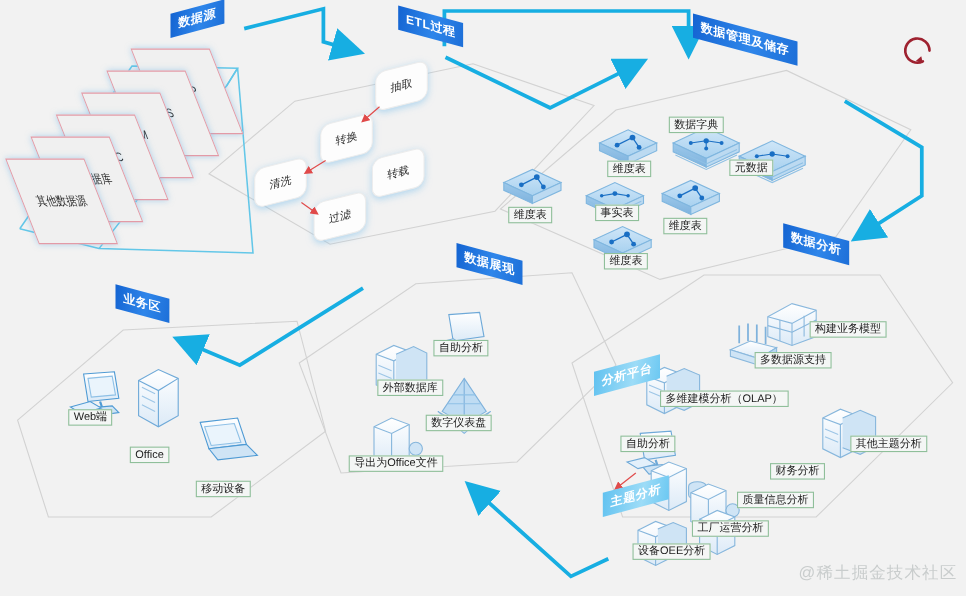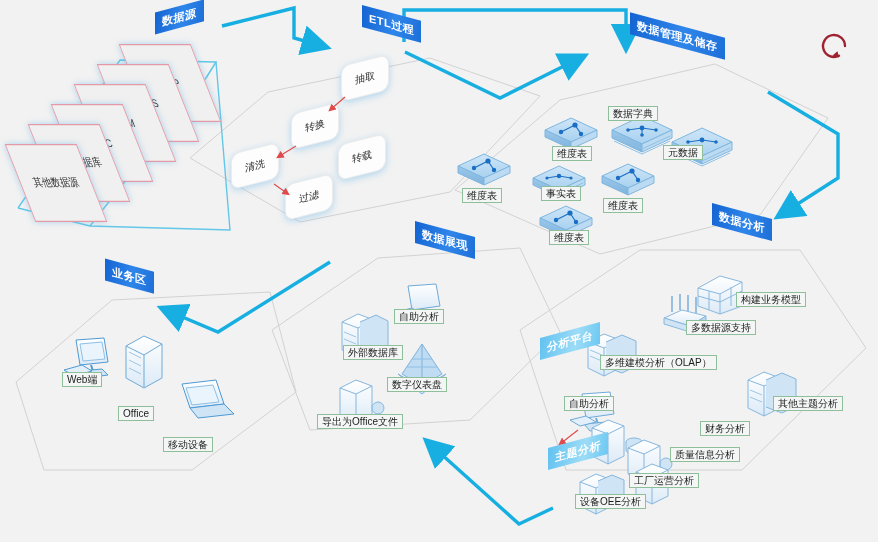--- a/index.html
+++ b/index.html
@@ -481,18 +481,19 @@
   <div class="lbl" style="left:317px;top:414px;">
     <span>导出为Office文件</span>
   </div>
 
   <div class="lbl" style="left:62px;top:372px;">
     <span>Web端</span>
   </div>
   <div class="lbl" style="left:118px;top:406px;">
     <span>Office</span>
   </div>
-  <div class="lbl" style="left:163px;top:437px;">
+  <div class="lbl" style="left:178px;top:437px;">
     <span>移动设备</span>
   </div>
 
+  <div class="wm">@稀土掘金技术社区</div>
 
 </div>
 
 </body></html>

